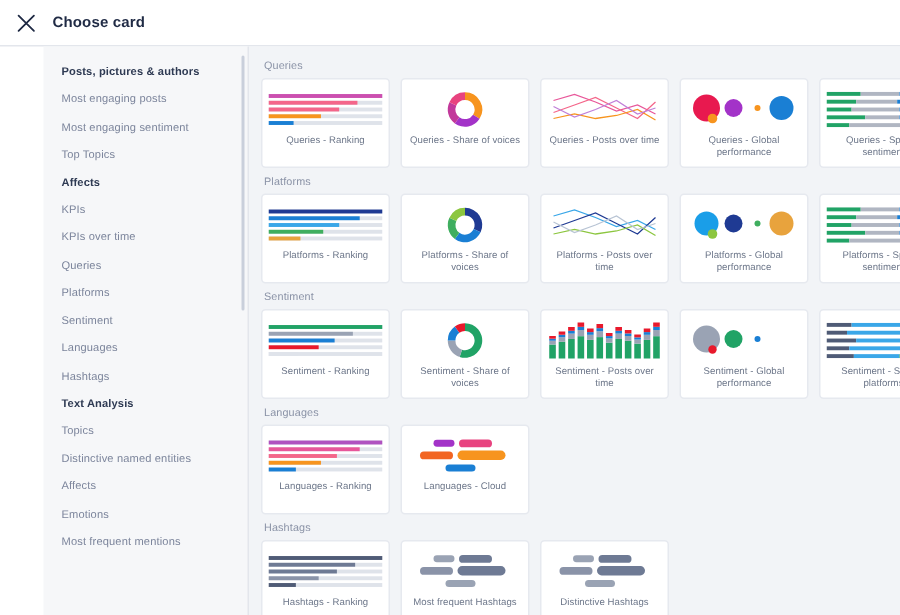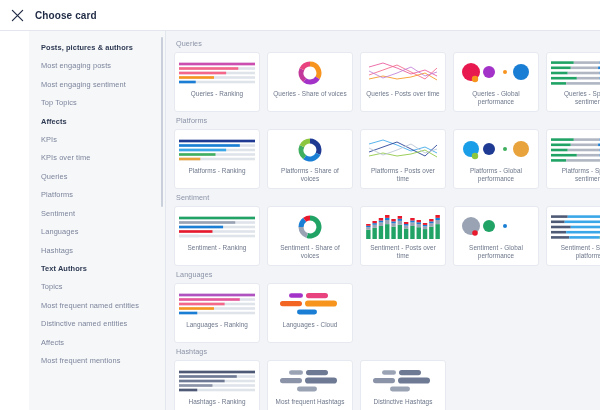--- a/index.html
+++ b/index.html
@@ -143,25 +143,25 @@
             <div class="side-group-title">Affects</div>
             <div class="side-item">KPIs</div>
             <div class="side-item">KPIs over time</div>
             <div class="side-item">Queries</div>
             <div class="side-item">Platforms</div>
             <div class="side-item">Sentiment</div>
             <div class="side-item">Languages</div>
             <div class="side-item">Hashtags</div>
           </div>
           <div class="side-group">
-            <div class="side-group-title">Text Authors</div>
+            <div class="side-group-title">Text Analysis</div>
             <div class="side-item">Topics</div>
-            <div class="side-item">Most frequent named entities</div>
             <div class="side-item">Distinctive named entities</div>
             <div class="side-item">Affects</div>
+            <div class="side-item">Emotions</div>
             <div class="side-item">Most frequent mentions</div>
           </div>
         </div>
       <div id="side-scrollbar"></div>
     </div>
 
     <div id="main">
       <div id="sections">
           <div class="section">
             <div class="section-title">Queries</div>

